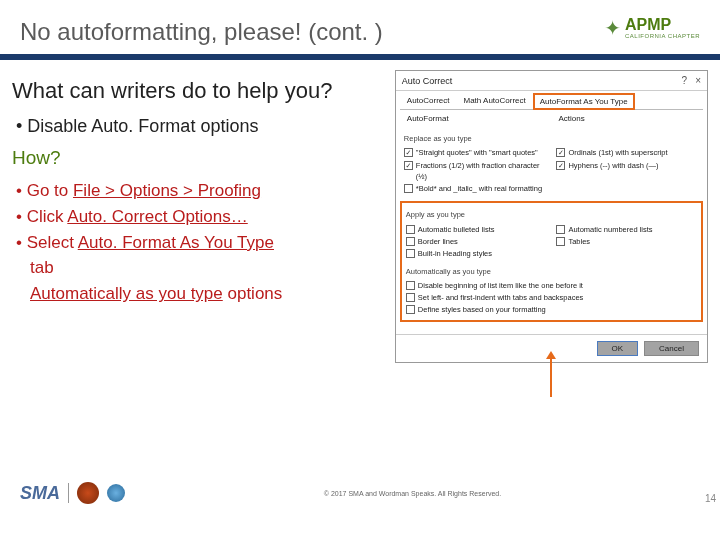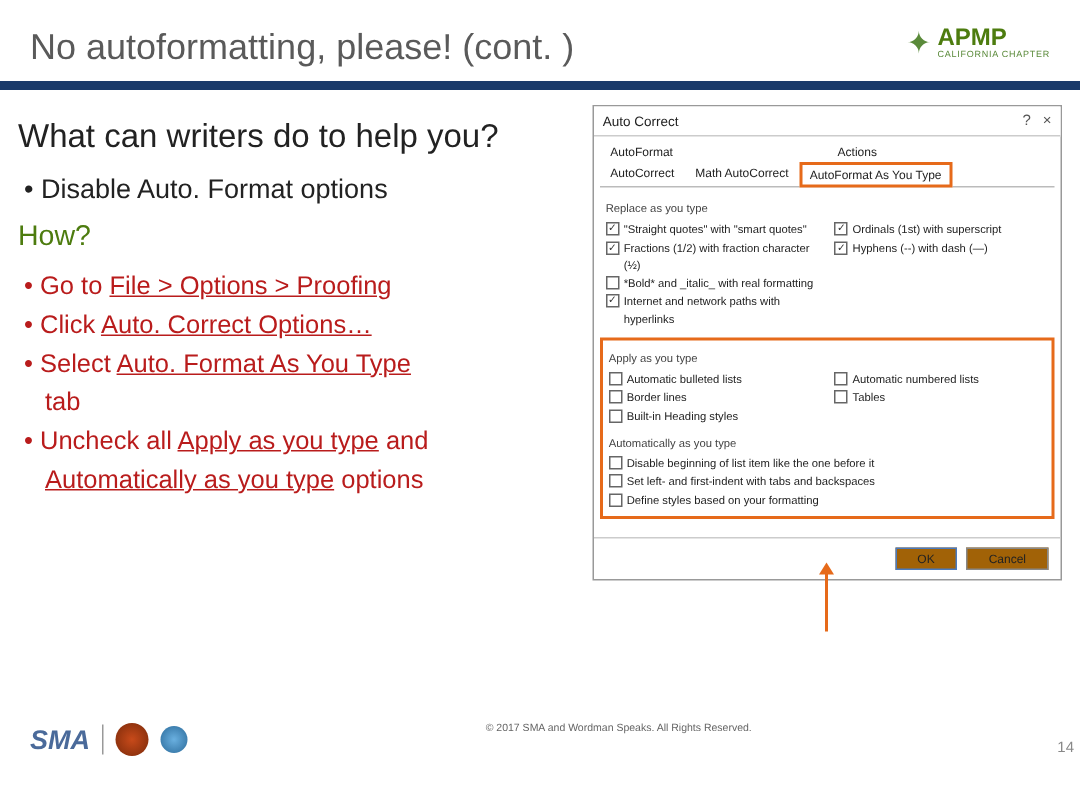--- a/index.html
+++ b/index.html
@@ -36,24 +36,24 @@
   .grp-label { color: #444; margin: 2px 0; }
   .cols { display: flex; gap: 10px; }
   .col { flex: 1; }
   .cb { display: flex; align-items: flex-start; gap: 3px; margin: 1px 0; }
   .cb .box { width: 9px; height: 9px; border: 1px solid #666; display: inline-flex; align-items: center; justify-content: center; font-size: 7px; line-height: 1; flex-shrink: 0; margin-top: 1px; }
   .cb .box.checked::after { content: "✓"; color: #333; }
   .section-hl { border: 2px solid #e66a1a; padding: 4px; margin: 6px -4px; }
   .arrow { width: 2px; background: #e66a1a; height: 40px; margin: -6px auto 0 auto; position: relative; }
   .arrow::before { content: ""; position: absolute; top: -6px; left: -4px; border-left: 5px solid transparent; border-right: 5px solid transparent; border-bottom: 8px solid #e66a1a; }
   .dlg-btns { display: flex; justify-content: flex-end; gap: 6px; padding: 6px 8px; border-top: 1px solid #ccc; }
-  .dlg-btns .btn { border: 1px solid #888; padding: 2px 14px; font-size: 8px; background: #a16207; }
+  .dlg-btns .btn { border: 1px solid #888; padding: 2px 14px; font-size: 8px; background: #a3a3a3; }
   .dlg-btns .btn.ok { border: 1.5px solid #4a7abf; }
 
-  .footer { position: absolute; bottom: 10px; left: 0; right: 0; display: flex; align-items: flex-start; padding: 0 20px; }
+  .footer { position: absolute; bottom: 10px; left: 0; right: 0; display: flex; align-items: center; padding: 0 20px; }
   .footer-logos { display: flex; align-items: center; gap: 8px; }
   .sma { font-style: italic; font-weight: bold; color: #4a6a9a; font-size: 18px; }
   .mini-badge { width: 22px; height: 22px; border-radius: 50%; background: radial-gradient(circle,#c84a1a,#7a2a0a); }
   .mini-globe { width: 18px; height: 18px; border-radius: 50%; background: radial-gradient(circle,#6ab0e0,#2a6a9a); }
   .copyright { flex: 1; text-align: center; font-size: 7px; color: #666; }
   .pagenum { font-size: 10px; color: #888; position: absolute; right: 4px; bottom: 10px; }
 </style>
 </head>
 <body>
 
@@ -76,64 +76,59 @@
   <div class="content">
     <div class="left">
       <div class="q">What can writers do to help you?</div>
       <div class="b1">• Disable Auto. Format options</div>
       <div class="how">How?</div>
       <div class="steps">
         <div><span>• Go to </span><span class="u">File &gt; Options &gt; Proofing</span></div>
         <div><span>• Click </span><span class="u">Auto. Correct Options…</span></div>
         <div><span>• Select </span><span class="u">Auto. Format As You Type</span></div>
         <div style="padding-left:14px;">  tab</div>
-        <div><span>• Uncheck all </span><span class="u">Apply as you type</span><span> and</span></div>
         <div style="padding-left:14px;"><span class="u">Automatically as you type</span><span> options</span></div>
       </div>
     </div>
 
     <div class="right">
       <div class="dialog">
         <div class="dlg-title">
           <span class="t">Auto Correct</span>
           <span class="ctrl">
             <span>?</span>
             <span>×</span>
           </span>
         </div>
         <div class="tabs-wrap">
-          <div class="tabs" style="border-bottom:none;">
-            <div class="tab" style="flex:1;">AutoFormat</div>
-            <div class="tab" style="flex:1;">Actions</div>
-          </div>
           <div class="tabs">
             <div class="tab row2">AutoCorrect</div>
             <div class="tab row2">Math AutoCorrect</div>
             <div class="tab row2 active hl">AutoFormat As You Type</div>
           </div>
+          <div class="tabs" style="border-bottom:none;">
+            <div class="tab" style="flex:1;">AutoFormat</div>
+            <div class="tab" style="flex:1;">Actions</div>
+          </div>
         </div>
         <div class="dlg-body">
           <div class="grp-label">Replace as you type</div>
           <div class="cols">
             <div class="col">
               <div class="cb">
                   <span class="box checked"></span>
                   <span>"Straight quotes" with "smart quotes"</span>
                 </div>
               <div class="cb">
                   <span class="box checked"></span>
                   <span>Fractions (1/2) with fraction character (½)</span>
                 </div>
               <div class="cb">
                   <span class="box"></span>
                   <span>*Bold* and _italic_ with real formatting</span>
-                </div>
-              <div class="cb">
-                  <span class="box checked"></span>
-                  <span>Internet and network paths with hyperlinks</span>
                 </div>
             </div>
             <div class="col">
               <div class="cb">
                   <span class="box checked"></span>
                   <span>Ordinals (1st) with superscript</span>
                 </div>
               <div class="cb">
                   <span class="box checked"></span>
                   <span>Hyphens (--) with dash (—)</span>

